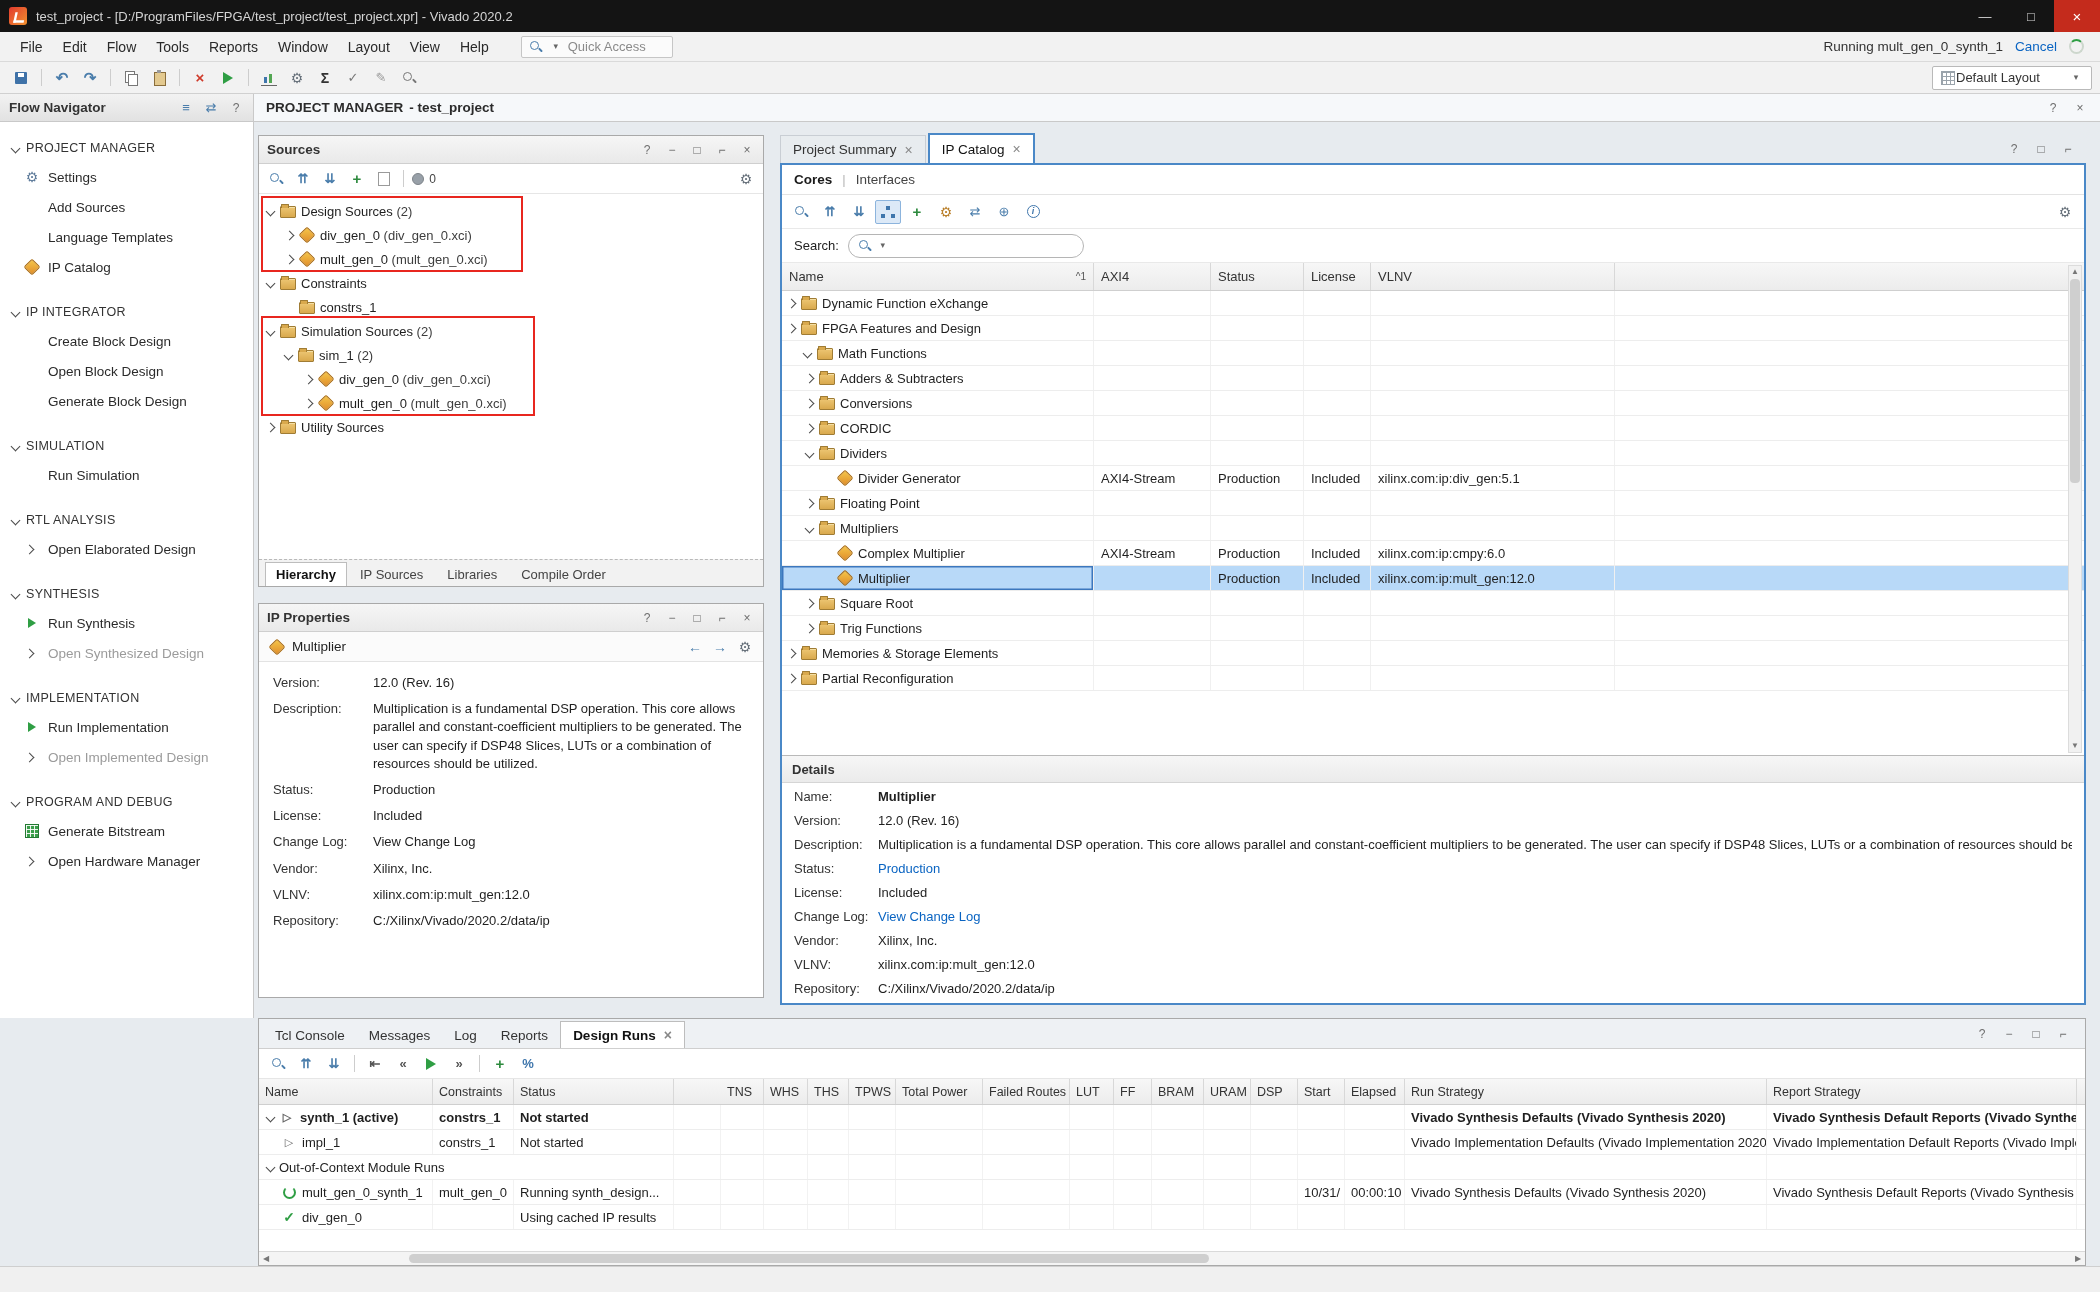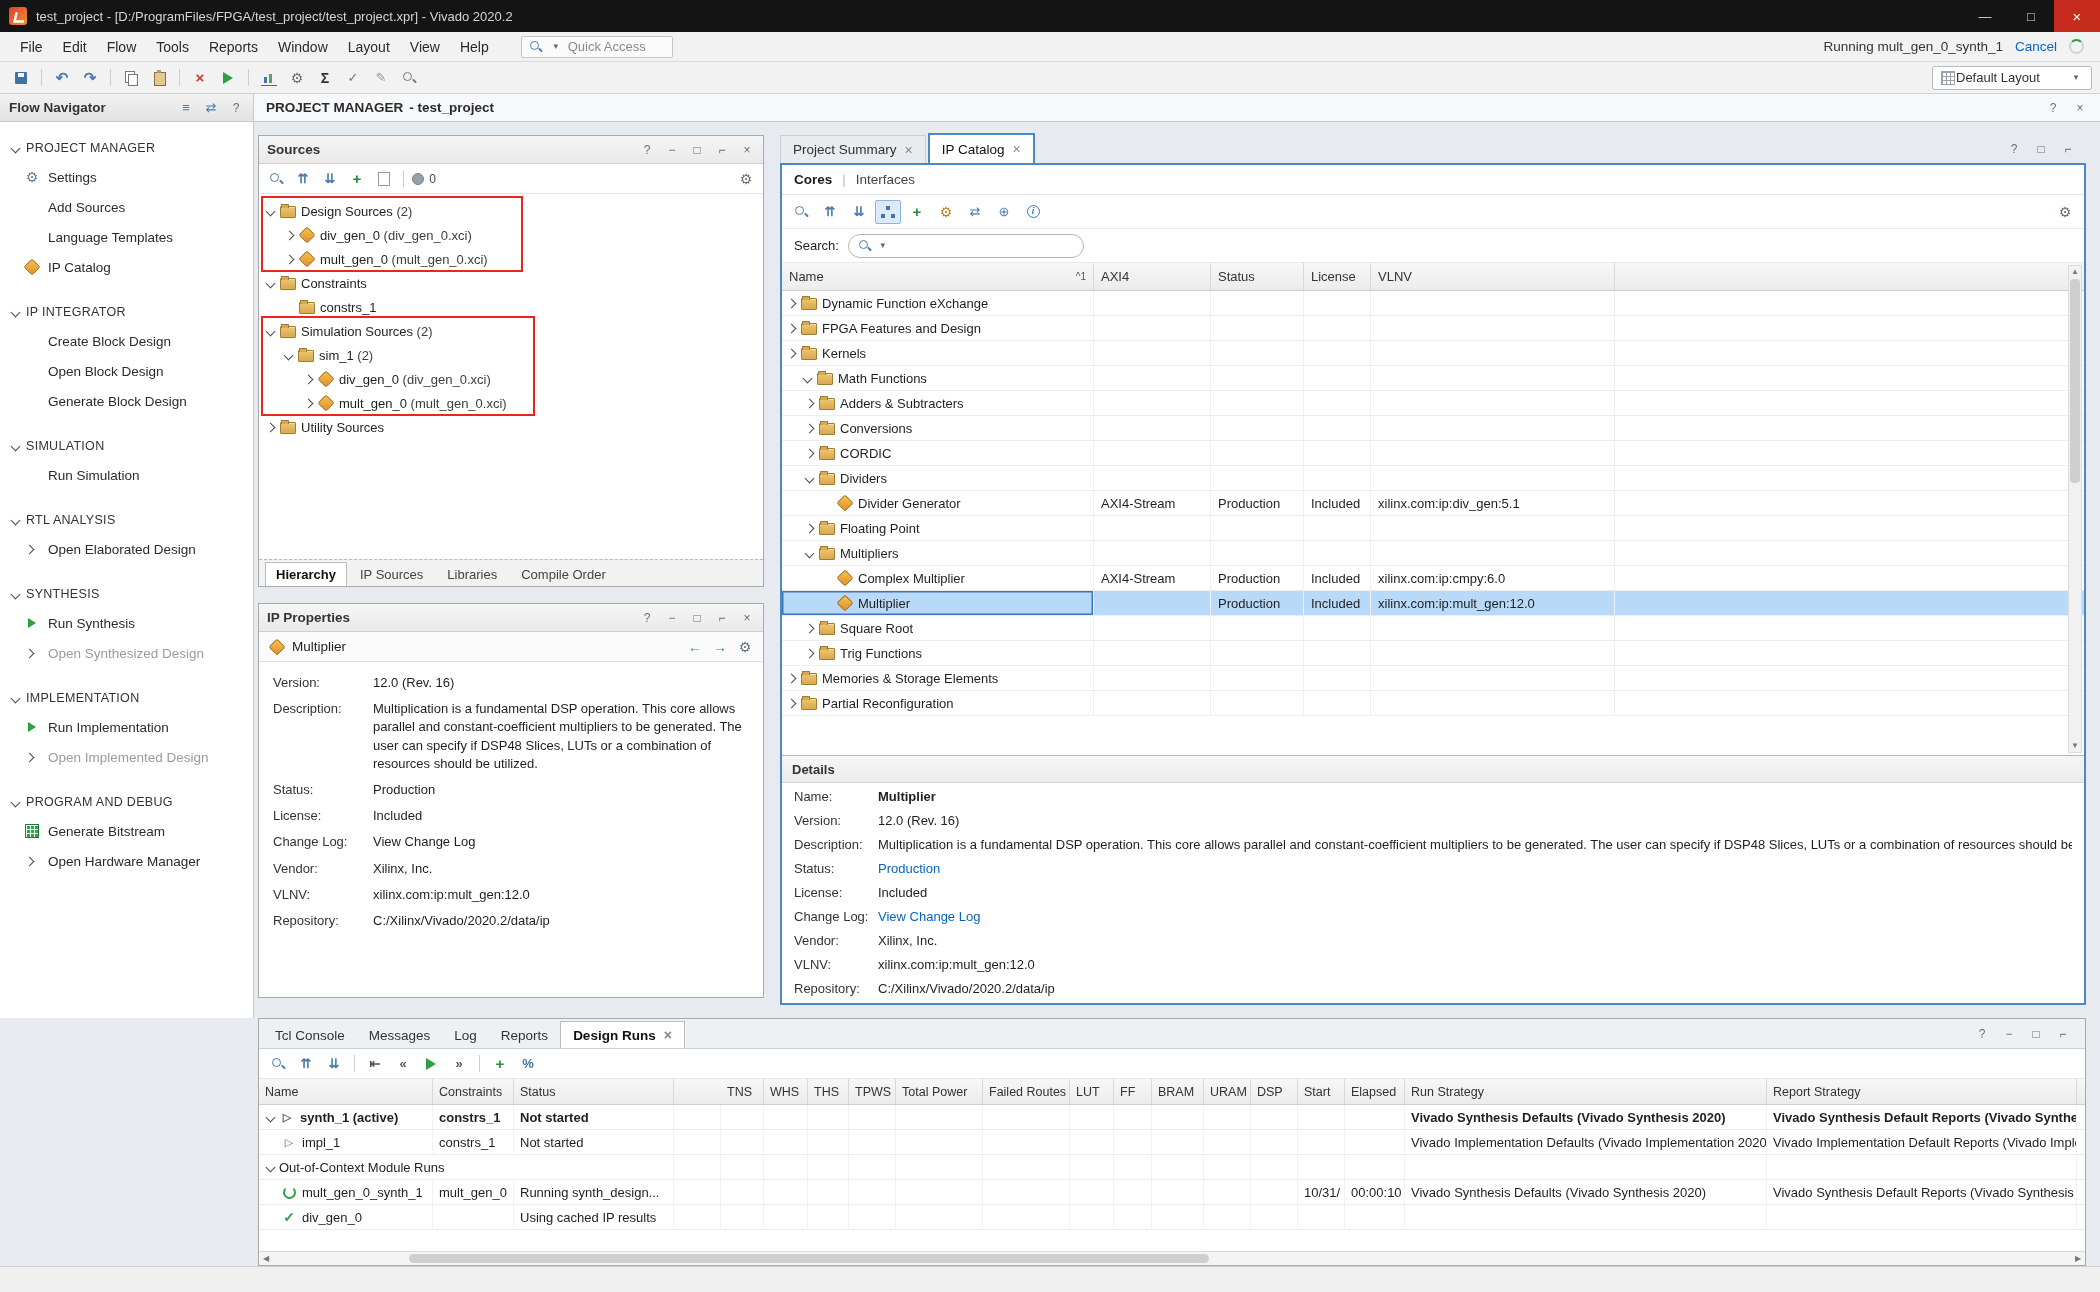--- a/index.html
+++ b/index.html
@@ -709,32 +709,20 @@
                   <span class="ic i-folder" data-icon="folder"></span>
                   <span class="cname">FPGA Features and Design</span>
                 </div>
                 <div class="ccell" style="width: 117px;"></div>
                 <div class="ccell" style="width: 93px;"></div>
                 <div class="ccell" style="width: 67px;"></div>
                 <div class="ccell" style="width: 244px;"></div>
                 <div class="ccell fill"></div>
               </div>
               <div class="crow">
-                <div class="ccell name" style="width: 312px; padding-left: 4px;">
-                  <span class="chev right"></span>
-                  <span class="ic i-folder" data-icon="folder"></span>
-                  <span class="cname">Kernels</span>
-                </div>
-                <div class="ccell" style="width: 117px;"></div>
-                <div class="ccell" style="width: 93px;"></div>
-                <div class="ccell" style="width: 67px;"></div>
-                <div class="ccell" style="width: 244px;"></div>
-                <div class="ccell fill"></div>
-              </div>
-              <div class="crow">
                 <div class="ccell name" style="width: 312px; padding-left: 20px;">
                   <span class="chev down"></span>
                   <span class="ic i-folder" data-icon="folder"></span>
                   <span class="cname">Math Functions</span>
                 </div>
                 <div class="ccell" style="width: 117px;"></div>
                 <div class="ccell" style="width: 93px;"></div>
                 <div class="ccell" style="width: 67px;"></div>
                 <div class="ccell" style="width: 244px;"></div>
                 <div class="ccell fill"></div>

